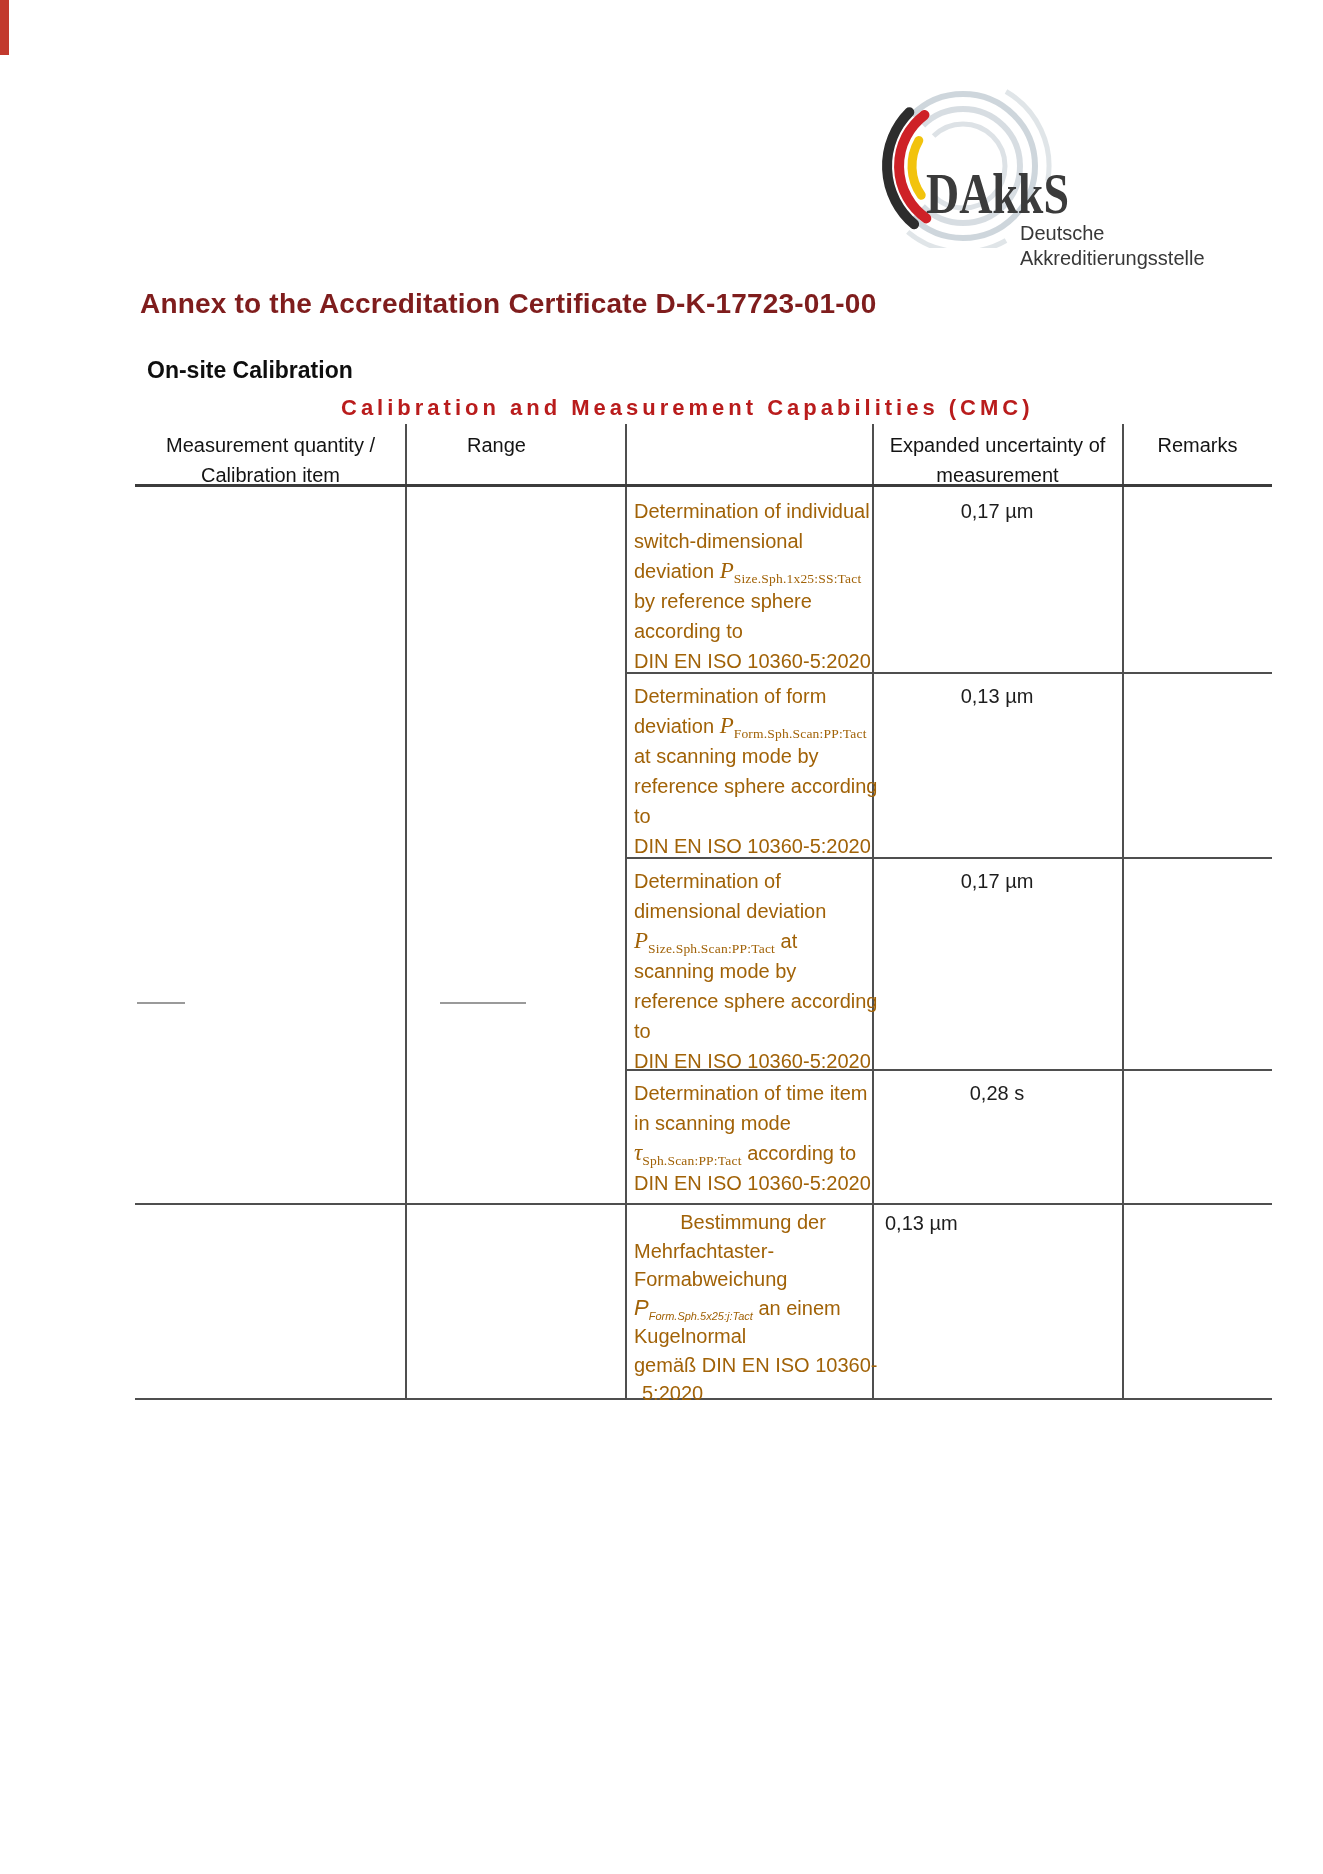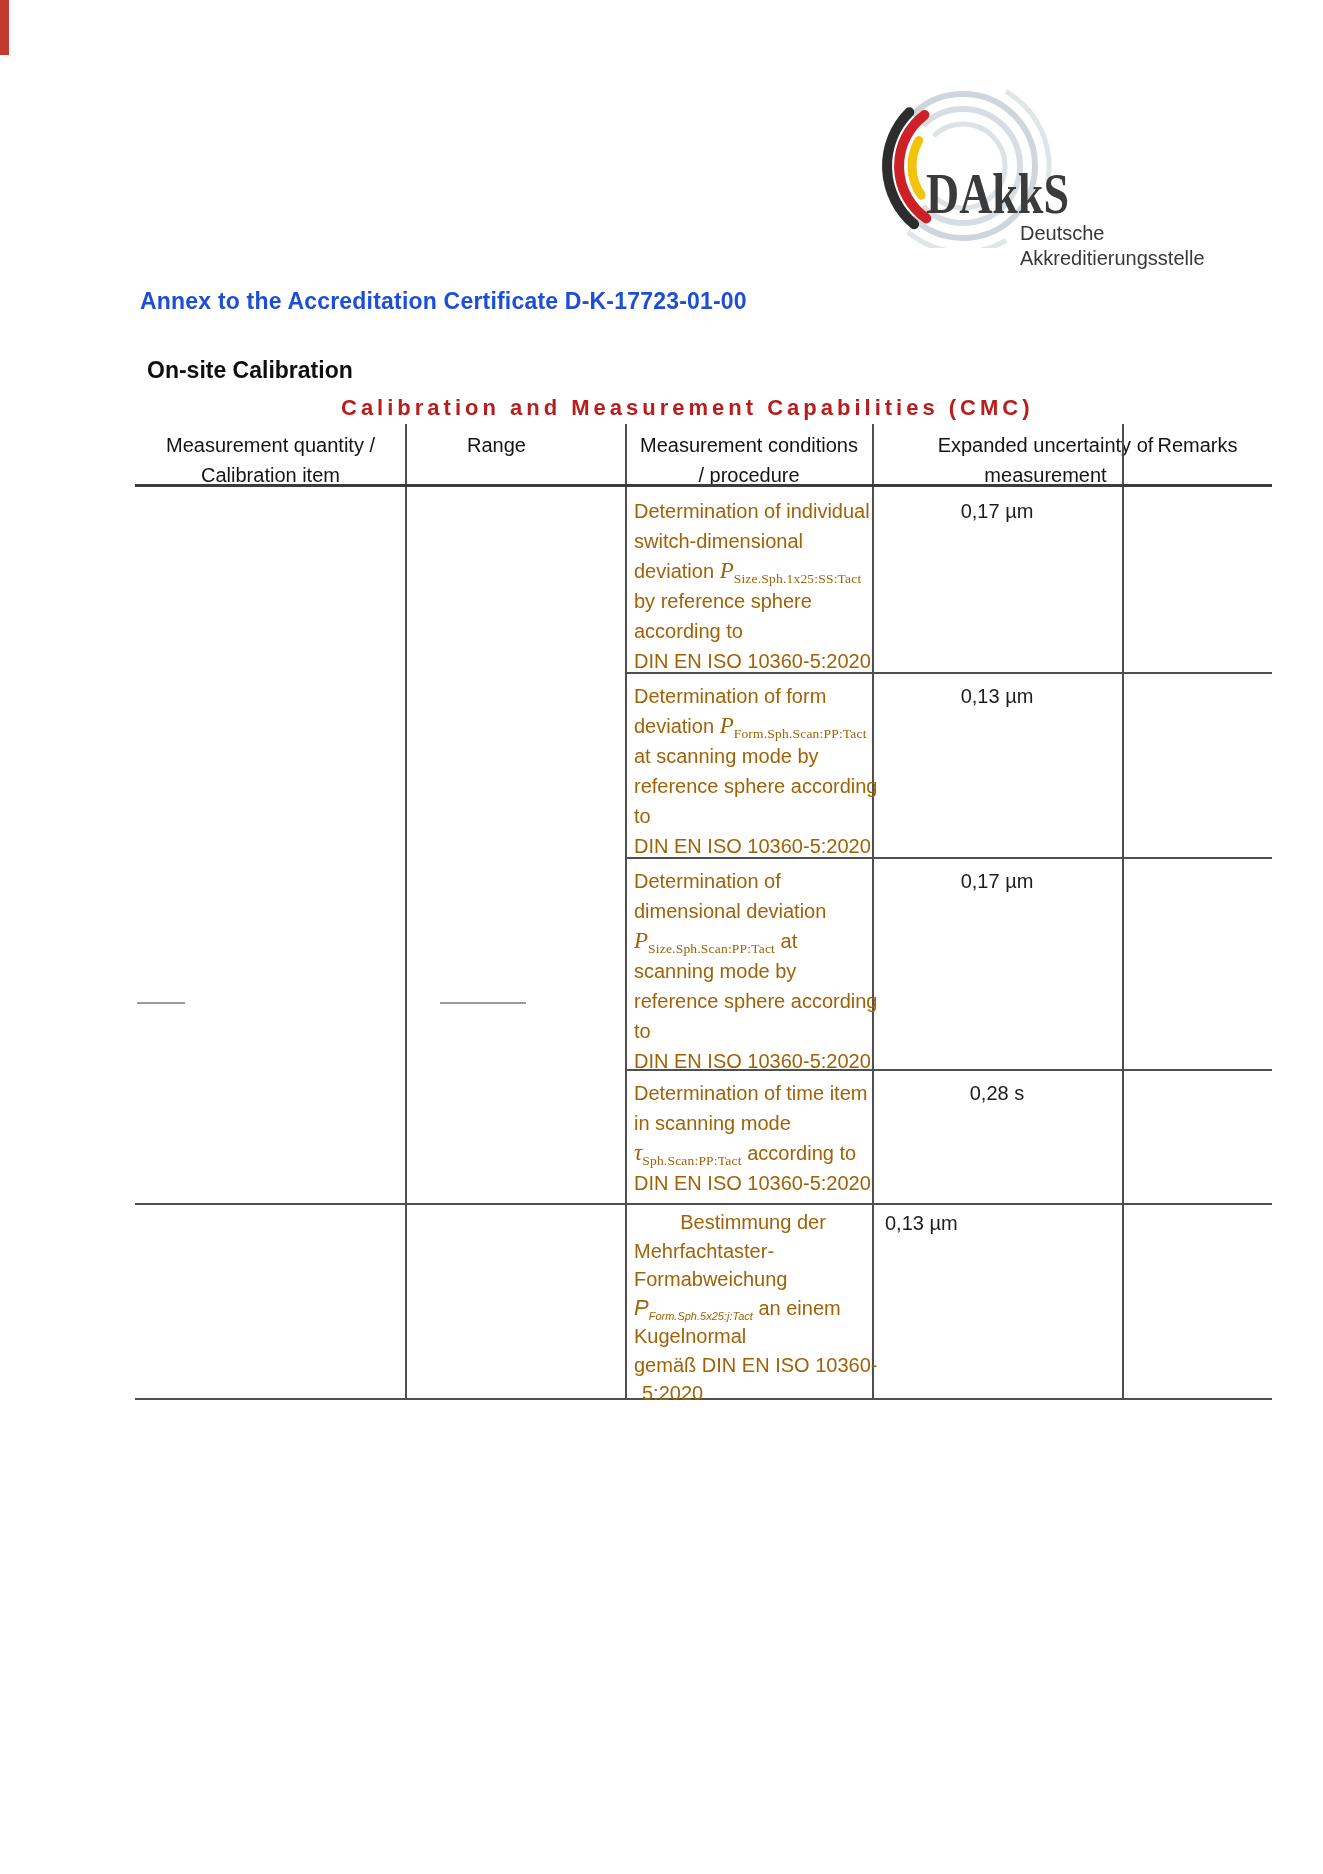--- a/index.html
+++ b/index.html
@@ -14,21 +14,21 @@
   .logo-word{
     position:absolute;left:926px;top:166px;
     font-family:"Liberation Serif",serif;font-weight:bold;font-size:56px;color:#3b3b3b;
     transform:scaleX(0.82);transform-origin:left top;letter-spacing:0px;line-height:1;
   }
   .logo-sub1,.logo-sub2{position:absolute;left:1020px;font-size:20px;color:#383838;line-height:25px;}
   .logo-sub1{top:221px;}
   .logo-sub2{top:246px;}
 
   
-  .annex-title{position:absolute;left:140px;top:288px;font-size:23px;font-weight:bold;color:#1d4ed8;letter-spacing:0.2px;}
+  .annex-title{position:absolute;left:140px;top:288px;font-size:28px;font-weight:bold;color:#7f1d1d;letter-spacing:0.2px;}
   .section-title{position:absolute;left:147px;top:357px;font-size:23px;font-weight:bold;color:#0e0e0e;}
   .cmc-title{position:absolute;left:341px;top:395px;font-size:22px;font-weight:bold;letter-spacing:4px;color:#b91c1c;}
 
   
   .cmc-table{position:absolute;left:135px;top:418px;width:1137px;height:982px;}
   .vline{position:absolute;width:2px;top:6px;height:976px;background:#4f4f4f;}
   .v1{left:270px;} .v2{left:490px;} .v3{left:737px;} .v4{left:987px;}
   .hline{position:absolute;height:2px;background:#4f4f4f;}
   .header-underline{top:66px;left:0;width:1137px;height:3px;background:#3c3c3c;}
   .d1{top:254px;left:490px;width:647px;}
@@ -37,21 +37,21 @@
   .d4{top:785px;left:0;width:1137px;}
   .dbottom{top:980px;left:0;width:1137px;}
   .noise{position:absolute;height:2px;background:#9a9a9a;top:584px;}
   .noise-a{left:2px;width:48px;}
   .noise-b{left:305px;width:86px;}
 
   .th{position:absolute;top:12px;font-size:20px;line-height:30px;text-align:center;color:#141414;}
   .th-1{left:0;width:271px;}
   .th-2{left:255px;width:213px;}
   .th-3{left:491px;width:246px;}
-  .th-4{left:738px;width:249px;padding-left:48px;}
+  .th-4{left:738px;width:249px;}
   .th-5{left:988px;width:149px;}
 
   .cond{position:absolute;left:499px;width:238px;font-size:20px;color:#a16207;}
   .cond-line{white-space:nowrap;}
   .seg-n{}
   .seg-sym{font-family:"Liberation Serif",serif;font-style:italic;font-size:23px;}
   .seg-sym2{font-style:italic;font-size:22px;}
   .seg-sub{font-family:"Liberation Serif",serif;font-size:13.5px;vertical-align:-5px;letter-spacing:0.2px;}
   .seg-sub2{font-style:italic;font-size:11px;vertical-align:-5px;}
   .unc{position:absolute;left:739px;width:246px;font-size:20px;line-height:30px;text-align:center;color:#1d1d1d;}
@@ -83,24 +83,20 @@
   <div class="cmc-title">Calibration and Measurement Capabilities (CMC)</div>
 
   <div class="cmc-table">
 
     <div class="th th-1">
       <div>Measurement quantity /</div>
       <div>Calibration item</div>
     </div>
     <div class="th th-2">
       <div>Range</div>
-    </div>
-    <div class="th th-3">
-      <div>Measurement conditions</div>
-      <div>/ procedure</div>
     </div>
     <div class="th th-4">
       <div>Expanded uncertainty of</div>
       <div>measurement</div>
     </div>
     <div class="th th-5">
       <div>Remarks</div>
     </div>
 
     <div class="vline v1"></div>

